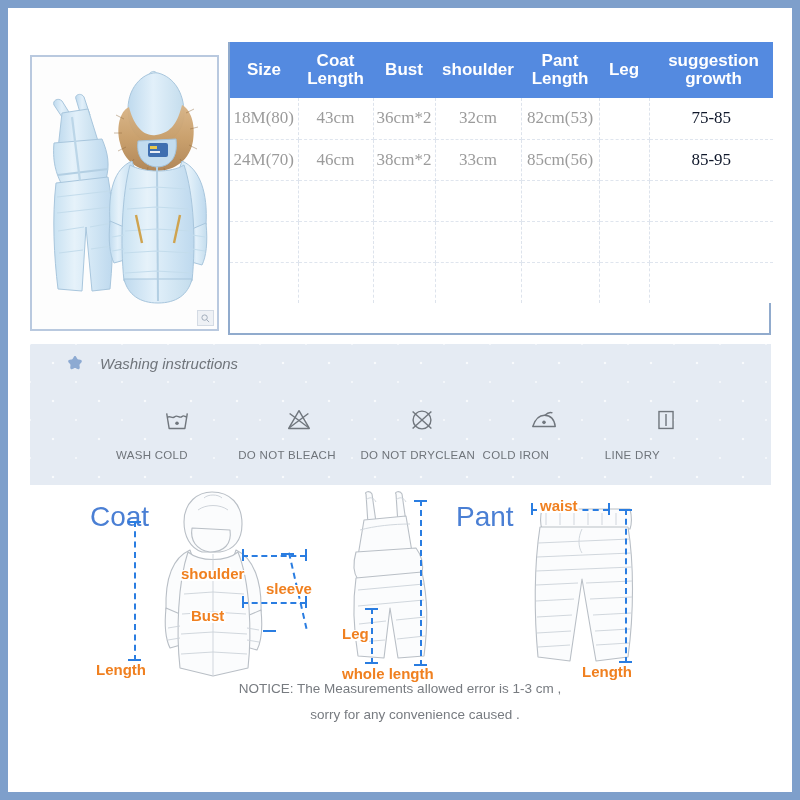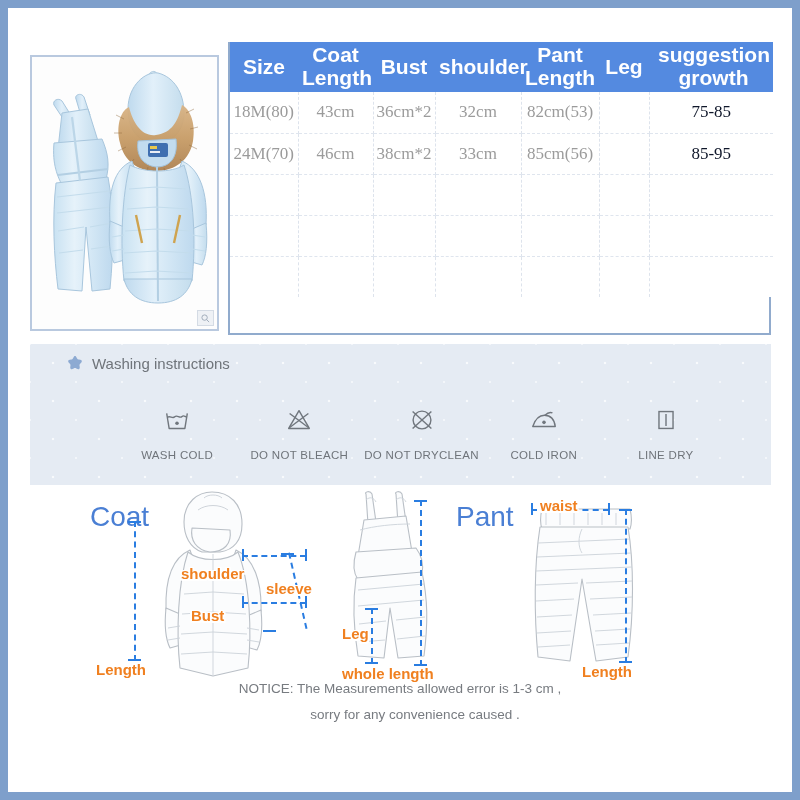--- a/index.html
+++ b/index.html
@@ -47,22 +47,22 @@
     width: 543px; height: 293px;
     border: 2px solid #91abcd;
     border-top: none;
     background: #fff;
   }
   table { border-collapse: collapse; width: 100%; table-layout: fixed; }
   thead th {
     background: #548ae0;
     color: #ffffff;
     font-weight: bold;
-    font-size: 21px;
-    height: 50px;
+    font-size: 17px;
+    height: 56px;
     padding: 0 4px;
     line-height: 1.08;
     vertical-align: middle;
     border: none;
   }
   thead th.c-size      { width: 68px; text-align: center; }
   thead th.c-coatlen   { width: 75px; text-align: center; }
   thead th.c-bust      { width: 62px; text-align: center; }
   thead th.c-shoulder  { width: 86px; text-align: center; font-weight: bold; }
   thead th.c-pantlen   { width: 78px; text-align: center; }
@@ -93,33 +93,33 @@
   #wash-dots {
     position: absolute; left: 0; top: 0; right: 0; bottom: 0;
     background-image:
       radial-gradient(circle, rgba(255,255,255,.75) 1.3px, transparent 1.6px),
       radial-gradient(circle, rgba(255,255,255,.55) 1.1px, transparent 1.4px);
     background-size: 46px 38px, 46px 38px;
     background-position: 0 0, 23px 19px;
   }
   #wash-head {
     position: absolute; left: 36px; top: 10px;
-    display: flex; align-items: center; gap: 8px;
+    display: flex; align-items: center; gap: 16px; font-style: italic;
   }
   #wash-head .title {
     color: #6f747a; font-size: 15px;
   }
   #wash-icons {
     position: absolute; left: 0; top: 56px; width: 741px;
     display: flex; align-items: flex-start;
     padding-left: 86px; padding-right: 44px;
   }
   .wash-item {
     flex: 1 1 0;
-    display: flex; flex-direction: column; align-items: center;
+    display: flex; flex-direction: column; 
   }
   .wash-item .glyph { height: 40px; display: flex; align-items: center; justify-content: center; }
   .wash-item .cap {
     margin-top: 9px;
     font-size: 11.5px; letter-spacing: .3px;
     color: #6f747a; white-space: nowrap;
   }
 
   
   #diagrams { position: absolute; left: 0; top: 477px; width: 784px; height: 230px; }

